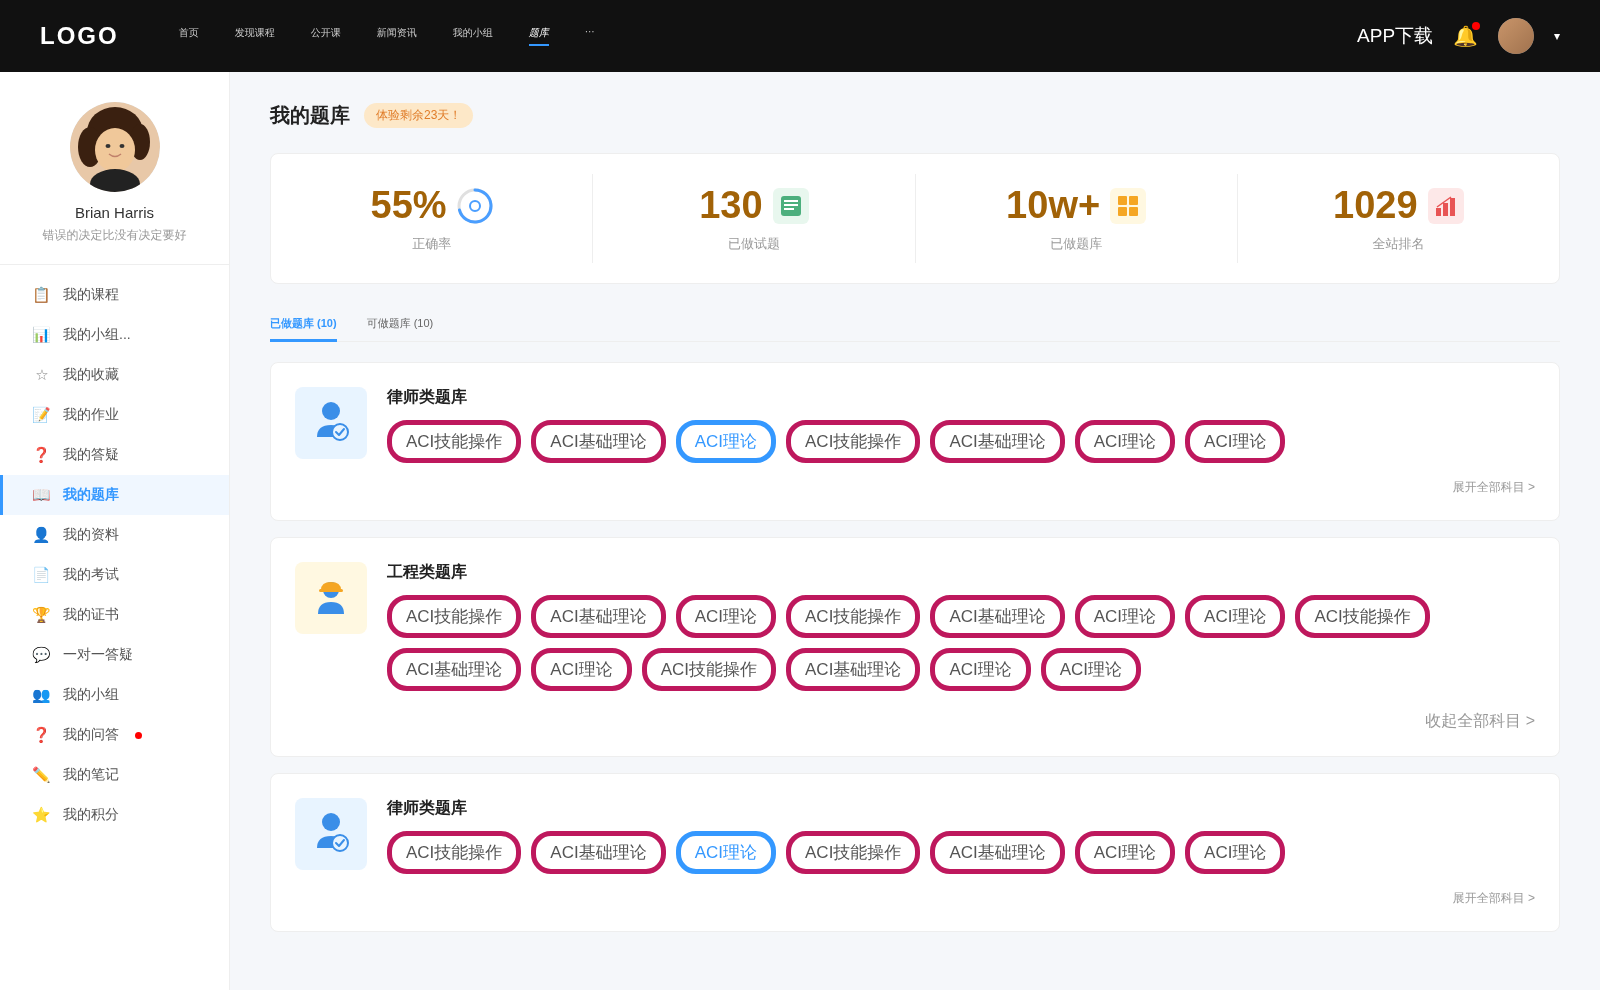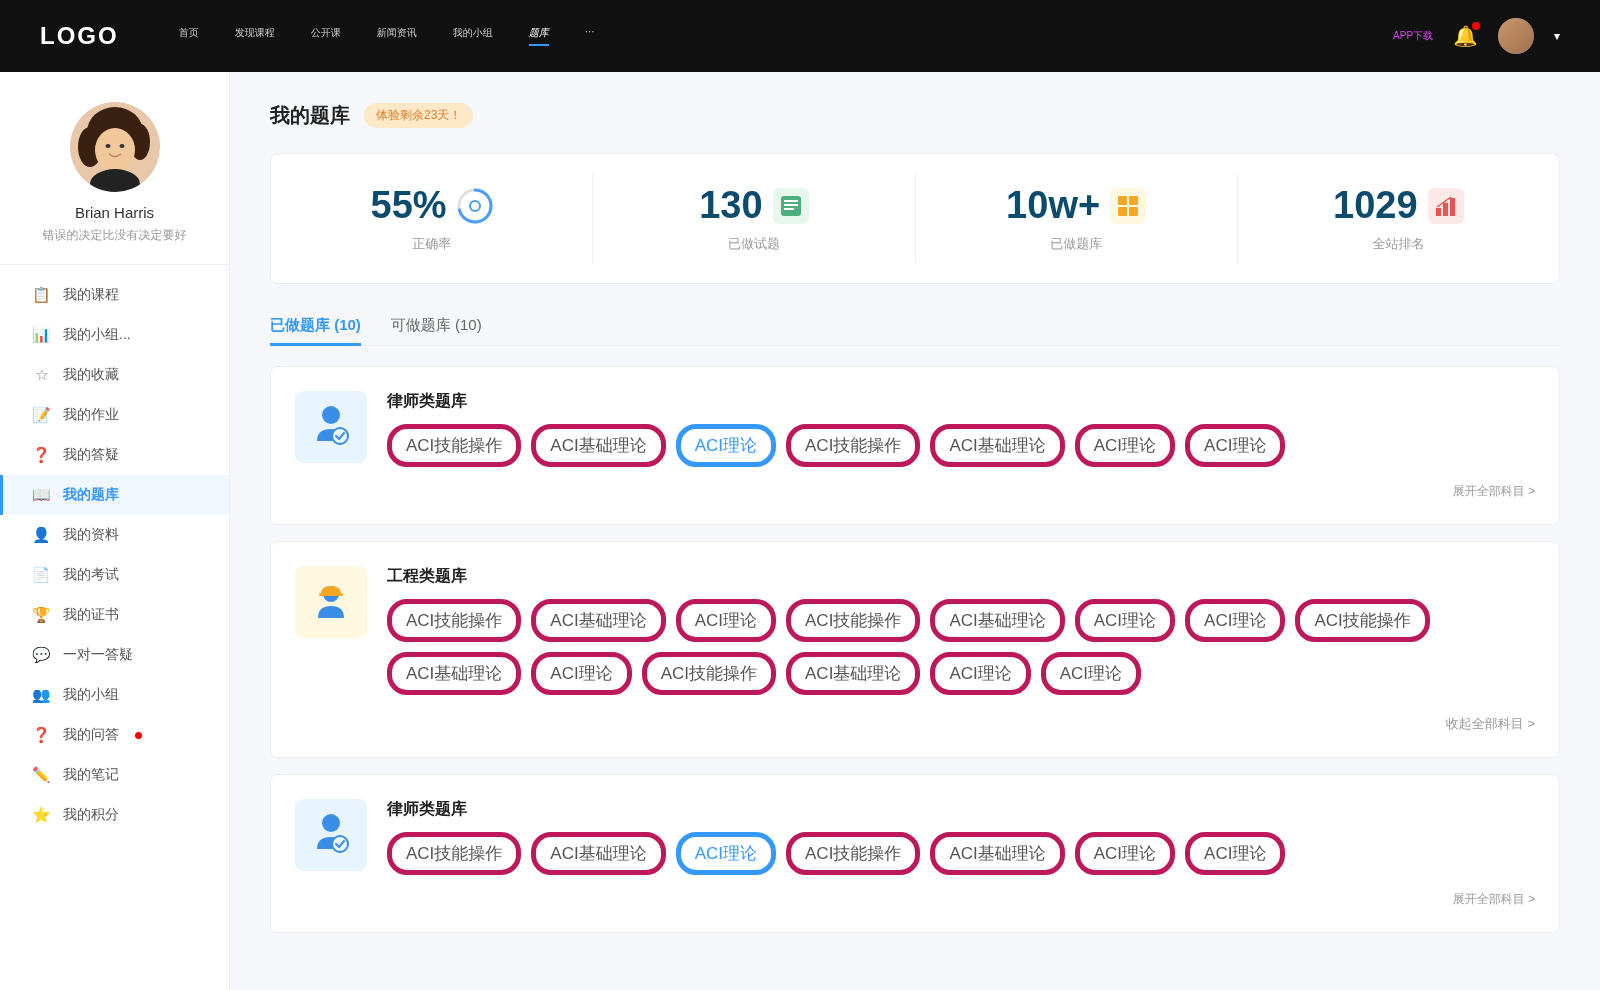--- a/index.html
+++ b/index.html
@@ -5,21 +5,21 @@
     * { margin: 0; padding: 0; box-sizing: border-box; }
     body { font-family: -apple-system, BlinkMacSystemFont, 'PingFang SC', 'Microsoft YaHei', sans-serif; background: #f0f2f5; width: 1600px; min-height: 990px; overflow-x: hidden; }
 
     
     .navbar { background: #111; height: 72px; display: flex; align-items: center; padding: 0 40px; gap: 0; position: relative; }
     .navbar-logo { color: #fff; font-size: 24px; font-weight: 900; letter-spacing: 2px; margin-right: 60px; }
     .navbar-links { display: flex; gap: 36px; flex: 1; }
     .navbar-links a { color: #ccc; text-decoration: none; font-size: 10px; cursor: pointer; }
     .navbar-links a.active { color: #fff; border-bottom: 2px solid #3498ff; padding-bottom: 4px; font-style: italic; }
     .navbar-right { display: flex; align-items: center; gap: 20px; margin-left: auto; }
-    .navbar-app { color: #d946ef; font-size: 10px; cursor: pointer; margin-left: 19px; }
+    .navbar-app { color: #ffffff; font-size: 19px; cursor: pointer; margin-left: 19px; }
     .bell-icon { color: #fff; font-size: 20px; position: relative; cursor: pointer; }
     .bell-dot { width: 8px; height: 8px; background: red; border-radius: 50%; position: absolute; top: -2px; right: -2px; }
     .avatar-nav { width: 36px; height: 36px; border-radius: 50%; background: #888; overflow: hidden; cursor: pointer; }
     .avatar-arrow { color: #fff; font-size: 12px; cursor: pointer; }
 
     
     .main-layout { display: flex; min-height: calc(990px - 72px); }
 
     
     .sidebar { width: 230px; background: #fff; padding: 0 0 20px 0; border-right: 1px solid #eee; flex-shrink: 0; }
@@ -38,39 +38,39 @@
     .content { flex: 1; padding: 30px 40px; background: #f5f7fa; }
     .page-header { display: flex; align-items: center; gap: 14px; margin-bottom: 24px; }
     .page-title { font-size: 20px; font-weight: 700; color: #222; }
     .trial-badge { background: #fde8c8; color: #e07d2a; font-size: 12px; padding: 4px 12px; border-radius: 20px; }
 
     
     .stats-row { display: flex; background: #fff; border-radius: 8px; padding: 20px 0; margin-bottom: 24px; border: 1px solid #eee; }
     .stat-item { flex: 1; display: flex; flex-direction: column; align-items: center; border-right: 1px solid #eee; padding: 10px 20px; }
     .stat-item:last-child { border-right: none; }
     .stat-value-row { display: flex; align-items: center; gap: 10px; margin-bottom: 8px; }
-    .stat-value { font-size: 38px; font-weight: 700; color: #0c4a6e; }
+    .stat-value { font-size: 38px; font-weight: 700; color: #a16207; }
     .stat-icon { width: 36px; height: 36px; display: flex; align-items: center; justify-content: center; border-radius: 6px; }
     .stat-label { font-size: 13px; color: #999; }
 
     
     .tabs { display: flex; gap: 30px; margin-bottom: 20px; border-bottom: 1px solid #eee; }
-    .tab { font-size: 15px; padding: 8px 0; cursor: pointer; color: #666; border-bottom: 3px solid transparent; margin-bottom: -1px; }
+    .tab { font-size: 11px; padding: 8px 0; cursor: pointer; color: #666; border-bottom: 3px solid transparent; margin-bottom: -1px; }
     .tab.active { color: #3498ff; border-bottom: 3px solid #3498ff; font-weight: 600; }
 
     
     .quiz-card { background: #fff; border-radius: 8px; padding: 24px; margin-bottom: 16px; border: 1px solid #eee; }
     .quiz-card-header { display: flex; align-items: flex-start; gap: 20px; margin-bottom: 16px; }
     .quiz-card-icon { width: 72px; height: 72px; background: #e8f4ff; border-radius: 8px; display: flex; align-items: center; justify-content: center; flex-shrink: 0; }
     .quiz-card-title { font-size: 16px; font-weight: 600; color: #222; margin-bottom: 12px; }
     .tags { display: flex; flex-wrap: wrap; gap: 10px; }
     .tag { padding: 5px 14px; border-radius: 20px; font-size: 17px; border: 5px solid #be185d; color: #555; cursor: pointer; }
     .tag.active { border-color: #3498ff; color: #3498ff; }
     .expand-link { text-align: right; color: #999; font-size: 12px; cursor: pointer; margin-top: 8px; }
-    .collapse-link { text-align: right; color: #999; font-size: 13px; cursor: pointer; margin-top: 20px; }
+    .collapse-link { text-align: right; color: #999; font-size: 16px; cursor: pointer; margin-top: 20px; }
 
     
     .lawyer-icon-svg { width: 48px; height: 48px; }
     .engineer-icon-svg { width: 48px; height: 48px; }
 
     
     .content-scroll { max-height: 820px; overflow-y: auto; }
     .content-scroll::-webkit-scrollbar { width: 6px; }
     .content-scroll::-webkit-scrollbar-thumb { background: #ccc; border-radius: 3px; }
   </style>

